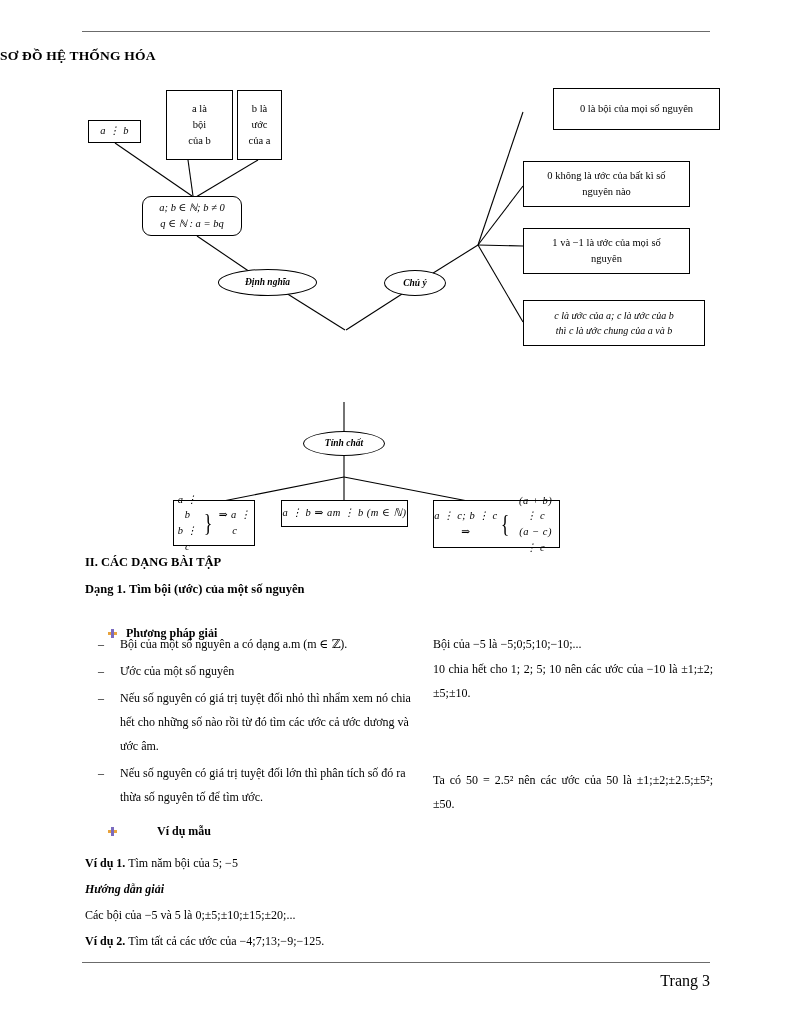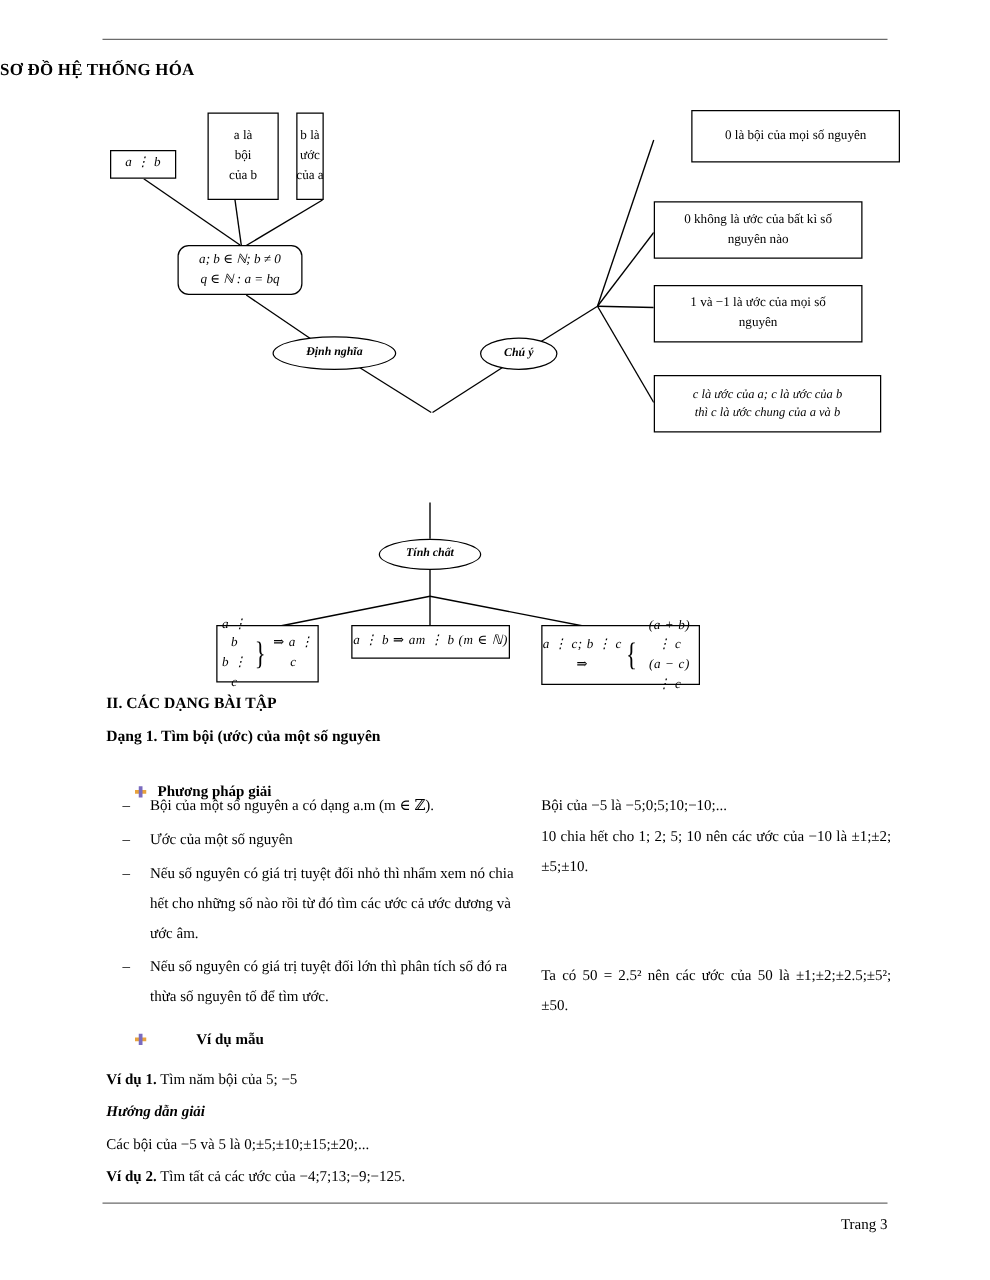--- a/index.html
+++ b/index.html
@@ -43,21 +43,21 @@
 
   .col-l{position:absolute;left:98px;width:320px;font-size:12px;line-height:2.0;}
   .col-r{position:absolute;left:433px;width:280px;font-size:12px;line-height:2.0;text-align:justify;}
   .dash-item{position:relative;padding-left:22px;}
   .dash-item .dash{position:absolute;left:0;top:0;}
 
   .ex{position:absolute;left:85px;width:630px;font-size:12px;line-height:2.0;}
   .ex b{font-weight:bold;}
   .ex i{font-style:italic;font-weight:bold;}
 
-  .footer{position:absolute;right:82px;top:972px;font-size:12px;}
+  .footer{position:absolute;right:82px;top:972px;font-size:16px;}
 </style>
 </head>
 <body>
 
 <div class="page">
 
   <div class="rule rule-top"></div>
   <div class="rule rule-bot"></div>
 
   <div class="doc-title">SƠ ĐỒ HỆ THỐNG HÓA</div>
@@ -90,27 +90,27 @@
         <line x1="344" y1="477" x2="213" y2="503"></line>
         <line x1="344" y1="477" x2="344" y2="500"></line>
         <line x1="344" y1="477" x2="478" y2="503"></line>
       </g>
     </svg>
 
     <div class="node" style="left:88px;top:120px;width:53px;height:23px;">
       <span class="ln mathv mi dvd">a ⋮ b</span>
     </div>
 
-    <div class="node" style="left:166px;top:90px;width:57px;height:70px;">
+    <div class="node" style="left:166px;top:90px;width:67px;height:70px;">
       <span class="ln">a là</span>
       <span class="ln">bội</span>
       <span class="ln">của b</span>
     </div>
 
-    <div class="node" style="left:237px;top:90px;width:22px;height:70px;">
+    <div class="node" style="left:237px;top:90px;width:45px;height:70px;">
       <span class="ln">b là</span>
       <span class="ln">ước</span>
       <span class="ln">của a</span>
     </div>
 
     <div class="node rounded" style="left:142px;top:196px;width:100px;height:40px;">
       <span class="ln mathv mi">a; b ∈ ℕ; b ≠ 0</span>
       <span class="ln mathv mi">q ∈ ℕ : a = bq</span>
     </div>
 

